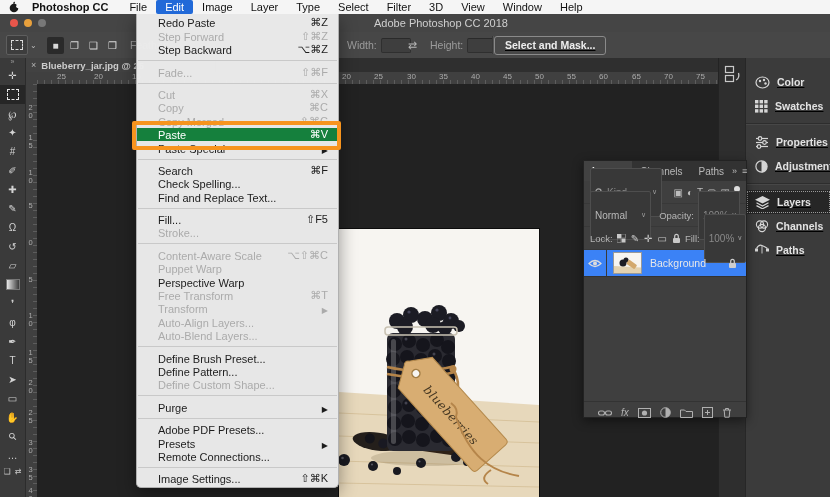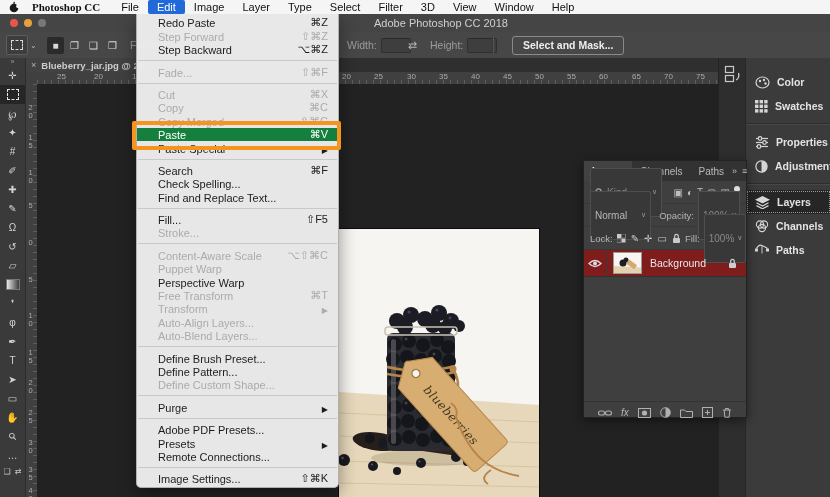--- a/index.html
+++ b/index.html
@@ -5,21 +5,21 @@
   html,body{margin:0;padding:0;background:#111;}
   .screen{position:relative;width:830px;height:497px;overflow:hidden;
     font-family:"Liberation Sans",sans-serif;background:#232323;
     -webkit-font-smoothing:antialiased;}
   .abs{position:absolute;}
 
   
   .menubar{left:0;top:0;width:830px;height:14px;background:#f5f5f5;
     display:flex;align-items:center;font-size:11px;color:#111;z-index:30;}
   .menubar .apple{padding:0 10px 0 9px;display:flex;align-items:center;}
-  .menubar .appname{font-weight:bold;padding:0 12px 0 2px;font-family:Liberation Serif, serif;}
+  .menubar .appname{font-weight:bold;padding:0 12px 0 2px;}
   .menubar .mbitem{padding:0 9px;height:14px;display:flex;align-items:center;border-radius:2px;}
   .menubar .mbitem.active{background:#2169d8;color:#fff;}
 
   
   .titlebar{left:0;top:14px;width:830px;height:18px;background:#454545;border-bottom:1px solid #2e2e2e;}
   .tdot{position:absolute;top:5px;width:8px;height:8px;border-radius:50%;}
   .ttitle{position:absolute;left:52px;right:0;top:0;height:18px;line-height:18px;
     text-align:center;font-size:11px;color:#cfcfcf;}
 
   
@@ -77,21 +77,21 @@
   .canvas{left:37px;top:84px;width:681px;height:413px;background:#222;}
   .photo{left:338px;top:228px;width:200px;height:269px;border:1px solid #0c0c0c;z-index:1;}
   .tagtext{font-family:"DejaVu Serif",serif;font-style:italic;font-size:12px;fill:#453722;letter-spacing:.5px;}
 
   
   .rightstrip{left:718px;top:58px;width:27px;height:439px;background:#2e2e2e;border-left:1px solid #232323;z-index:2;}
   .stripicon{position:absolute;left:5px;top:7px;}
 
   
   .dock{left:745px;top:58px;width:85px;height:439px;background:#3b3b3b;border-left:1px solid #272727;z-index:4;}
-  .dockpad{padding-top:12px;}
+  .dockpad{padding-top:12px;text-decoration:underline;}
   .dockitem{height:24px;display:flex;align-items:center;gap:7px;padding-left:9px;
     color:#e2e2e2;font-size:10.5px;font-weight:bold;}
   .dockitem.active{background:#262626;outline:1px dotted #9a9a9a;outline-offset:-2px;}
   .docksep{height:1px;background:#2d2d2d;border-bottom:1px solid #474747;margin:5px 0;}
 
   
   .lpanel{left:583px;top:160px;width:162px;height:256px;background:#3f3f3f;border:1px solid #222;
     box-shadow:0 3px 10px rgba(0,0,0,.45);z-index:5;font-size:10px;color:#c9c9c9;}
   .lp-tabs{height:20px;background:#323232;display:flex;align-items:stretch;}
   .lp-tab{padding:0 8px;display:flex;align-items:center;font-size:10px;color:#b9b9b9;}
@@ -99,21 +99,21 @@
   .lp-tabicons{margin-left:auto;display:flex;align-items:center;gap:5px;padding-right:6px;color:#bdbdbd;font-size:9px;}
   .lp-row{height:22px;display:flex;align-items:center;padding:0 6px;gap:4px;border-bottom:1px solid #383838;}
   .lp-field{height:15px;background:#383838;border:1px solid #4e4e4e;border-radius:2px;
     display:flex;align-items:center;padding:16px 4px;gap:3px;}
   .lp-chev{font-size:7px;color:#9a9a9a;margin-left:auto;}
   .lp-dim{color:#8a8a8a;}
   .lp-filtericons{margin-left:auto;display:flex;align-items:center;gap:4px;color:#bdbdbd;font-size:10px;}
   .lp-dot{width:6px;height:6px;border-radius:50%;background:#dedede;margin-bottom:6px;}
   .lp-label{font-size:9.5px;color:#b5b5b5;}
   .lockicons{display:flex;align-items:center;gap:5px;color:#c9c9c9;font-size:10px;}
-  .layerrow{height:26px;background:#7f1d1d;display:flex;align-items:center;border-bottom:1px solid #333;}
+  .layerrow{height:26px;background:#3b82f6;display:flex;align-items:center;border-bottom:1px solid #333;}
   .eyecell{width:22px;align-self:stretch;display:flex;align-items:center;justify-content:center;border-right:1px solid #3a3a3a;}
   .lthumb{width:27px;height:20px;border:1px solid #999;margin-left:6px;background:#fff;}
   .lname{margin-left:8px;color:#e8e8e8;font-size:10.5px;}
   .llock{margin-left:auto;margin-right:9px;}
   .lp-filler{height:124px;}
   .lp-bottom{height:21px;border-top:1px solid #333;display:flex;align-items:center;
     justify-content:space-between;padding:0 14px;color:#b0b0b0;font-size:9.5px;}
   .fxtxt{font-style:italic;font-size:10px;}
 
   
@@ -193,21 +193,21 @@
     <div class="ob" style="left:408px;">
       <span class="swap">⇄</span>
     </div>
     <div class="ob" style="left:430px;">
       <span class="oblabel">Height:</span>
       <span class="obfield"></span>
     </div>
     <div class="ob" style="left:492px;">
         <span class="obdivider"></span>
       </div>
-    <div class="ob" style="left:512px;">
+    <div class="ob" style="left:494px;text-decoration:underline;">
       <span class="sam">Select and Mask...</span>
     </div>
   </div>
 
   <div class="abs ltoolbar">
     <div class="tb-collapse">»</div>
     <div id="tool-list">
         <div class="tool">✛</div>
         <div class="tool selected">
           <span class="dashedbox"></span>

